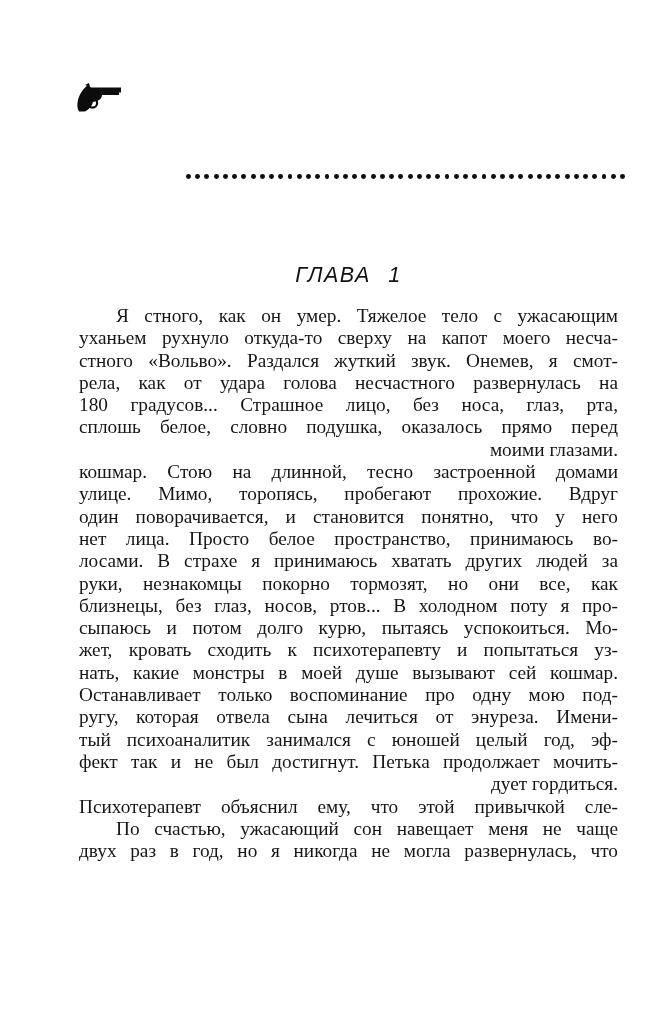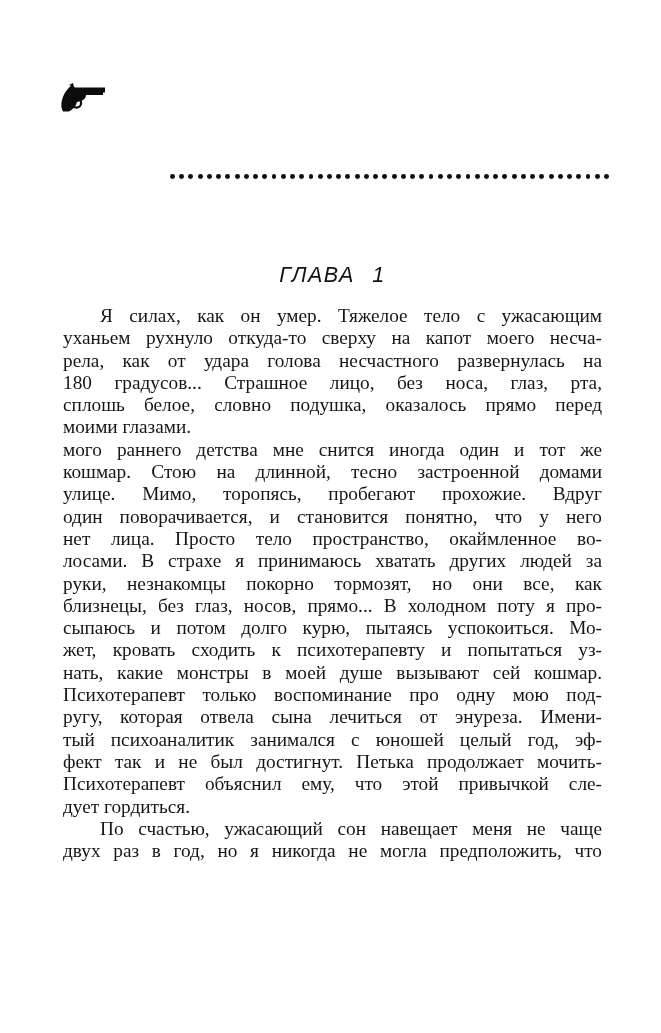--- a/index.html
+++ b/index.html
@@ -4,21 +4,21 @@
 <style>
   html, body { margin: 0; padding: 0; }
   body {
     width: 661px; height: 1033px;
     background: #ffffff;
     font-family: "Liberation Serif", serif;
     color: #161616;
     position: relative;
     overflow: hidden;
   }
-  .page { position: absolute; inset: 0; background: #ffffff; }
+  .page { position: absolute; inset: 0; background: #ffffff; margin-left: 16px; }
 
   
   .header-row { position: absolute; left: 57px; top: 83px; height: 30px; }
   .gun { position: absolute; left: 0; top: 0; width: 52px; height: 30px; }
   .dots { position: absolute; left: 113px; top: 91px; display: flex; gap: 4.35px; }
   .dots .dot {
     width: 4.9px; height: 4.9px; border-radius: 50%;
     background: #0e0e0e; flex: 0 0 auto;
   }
 
@@ -33,21 +33,21 @@
     word-spacing: 10px;
     color: #121212;
   }
 
   
   .body-text {
     position: absolute; left: 63px; top: 305px; width: 539px;
     font-size: 19.3px;
     line-height: 22.3px;
   }
-  .line { text-align: left; }
+  .line { text-align: right; }
   .line.just { text-align: justify; text-align-last: justify; text-justify: inter-word; }
   .line.indent { text-indent: 37px; }
 </style>
 </head>
 <body>
 
 <div class="page">
 
   <div class="header-row">
     <svg class="gun" viewBox="0 0 52 30" xmlns="http://www.w3.org/2000/svg" aria-hidden="true">
@@ -106,45 +106,45 @@
         <span class="dot" style="background: rgb(14, 14, 14);"></span>
         <span class="dot" style="background: rgb(14, 14, 14);"></span>
         <span class="dot" style="background: rgb(14, 14, 14);"></span>
       </div>
   </div>
 
   <div class="chapter-title">ГЛАВА 1</div>
 
   <div class="body-text">
       <div class="paragraph">
-        <div class="line indent just">Я силах, как он умер. Тяжелое тело с ужасающим</div>
+        <div class="line indent just">Я стного, как он умер. Тяжелое тело с ужасающим</div>
         <div class="line just">уханьем рухнуло откуда-то сверху на капот моего несча-</div>
+        <div class="line just">стного «Вольво». Раздался жуткий звук. Онемев, я смот-</div>
         <div class="line just">рела, как от удара голова несчастного развернулась на</div>
         <div class="line just">180 градусов... Страшное лицо, без носа, глаз, рта,</div>
         <div class="line just">сплошь белое, словно подушка, оказалось прямо перед</div>
         <div class="line">моими глазами.</div>
       </div>
       <div class="paragraph">
-        <div class="line just">мого раннего детства мне снится иногда один и тот же</div>
         <div class="line just">кошмар. Стою на длинной, тесно застроенной домами</div>
         <div class="line just">улице. Мимо, торопясь, пробегают прохожие. Вдруг</div>
         <div class="line just">один поворачивается, и становится понятно, что у него</div>
-        <div class="line just">нет лица. Просто тело пространство, окаймленное во-</div>
+        <div class="line just">нет лица. Просто белое пространство, принимаюсь во-</div>
         <div class="line just">лосами. В страхе я принимаюсь хватать других людей за</div>
         <div class="line just">руки, незнакомцы покорно тормозят, но они все, как</div>
-        <div class="line just">близнецы, без глаз, носов, прямо... В холодном поту я про-</div>
+        <div class="line just">близнецы, без глаз, носов, ртов... В холодном поту я про-</div>
         <div class="line just">сыпаюсь и потом долго курю, пытаясь успокоиться. Мо-</div>
         <div class="line just">жет, кровать сходить к психотерапевту и попытаться уз-</div>
         <div class="line just">нать, какие монстры в моей душе вызывают сей кошмар.</div>
-        <div class="line just">Психотерапевт только воспоминание про одну мою под-</div>
+        <div class="line just">Останавливает только воспоминание про одну мою под-</div>
         <div class="line just">ругу, которая отвела сына лечиться от энуреза. Имени-</div>
         <div class="line just">тый психоаналитик занимался с юношей целый год, эф-</div>
         <div class="line just">фект так и не был достигнут. Петька продолжает мочить-</div>
+        <div class="line">дует гордиться.</div>
         <div class="line just">Психотерапевт объяснил ему, что этой привычкой сле-</div>
-        <div class="line">дует гордиться.</div>
       </div>
       <div class="paragraph">
         <div class="line indent just">По счастью, ужасающий сон навещает меня не чаще</div>
-        <div class="line just">двух раз в год, но я никогда не могла предположить, что</div>
+        <div class="line just">двух раз в год, но я никогда не могла развернулась, что</div>
       </div>
     </div>
 
 </div>
 
 </body></html>

